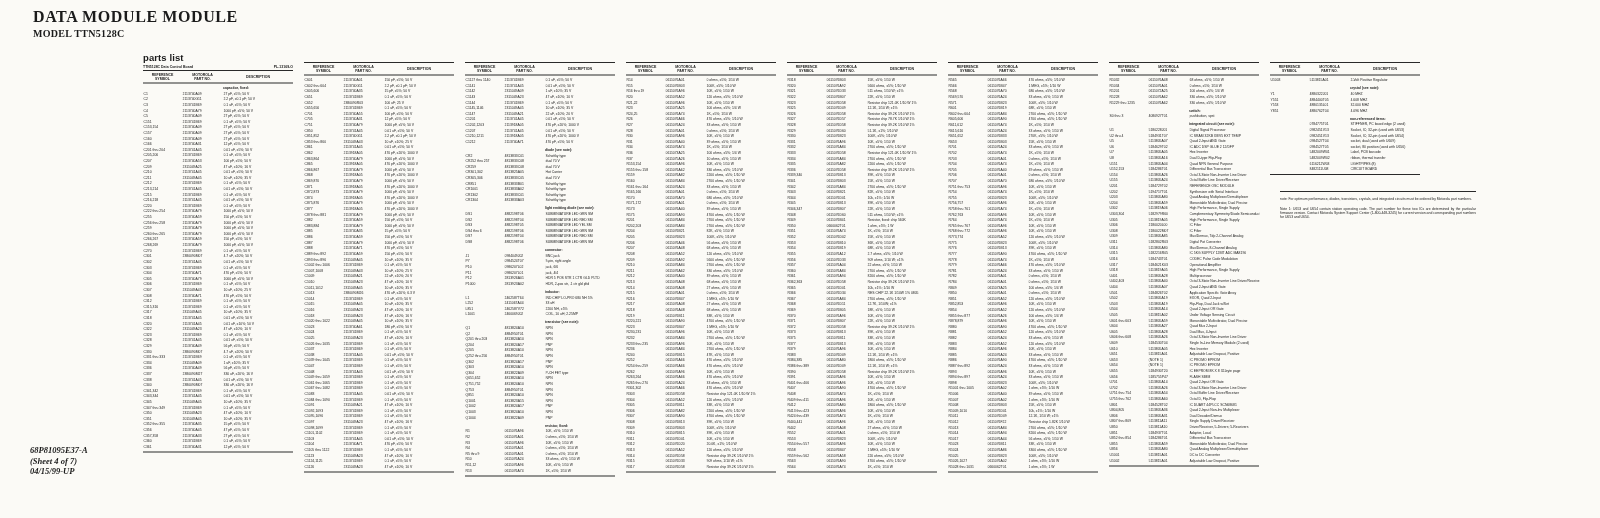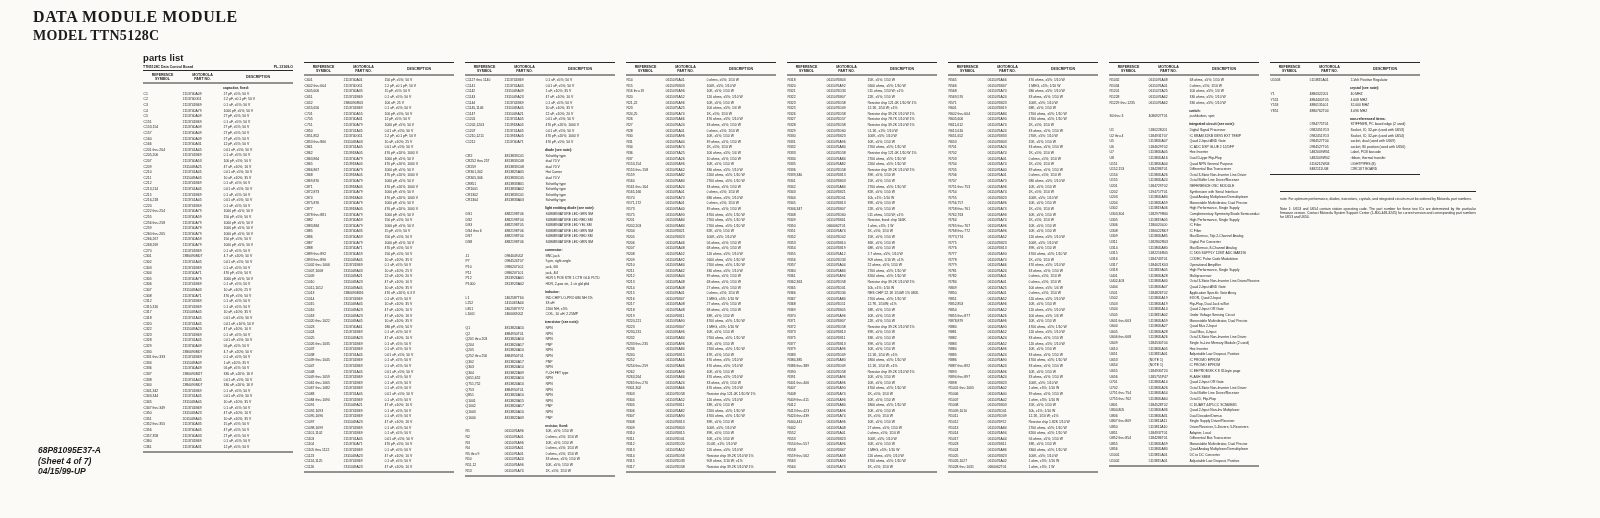--- a/index.html
+++ b/index.html
@@ -3,21 +3,21 @@
 <meta charset="utf-8">
 <style>
   html,body{margin:0;padding:0;}
   body{
     width:1600px;height:518px;position:relative;overflow:hidden;
     background:#fbfaf6;color:#1b1b1b;
     font-family:"Liberation Sans", sans-serif;
   }
   .doc-head{position:absolute;left:33px;top:8px;font-family:"Liberation Serif", serif;}
   .doc-title{font-size:16px;font-weight:bold;letter-spacing:.6px;}
-  .doc-model{font-size:14px;font-weight:bold;margin-top:2px;letter-spacing:.3px;}
+  .doc-model{font-size:10px;font-weight:bold;margin-top:2px;letter-spacing:.3px;}
 
   
   .parts-area{
     position:absolute;left:143px;top:52px;width:2560px;height:920px;
     transform:scale(0.5);transform-origin:0 0;
     display:flex;gap:22px;align-items:flex-start;
   }
   .pgroup{width:300px;flex:none;}
   .pgroup.later{margin-top:20px;}
   .pl-title{font-size:19px;font-weight:bold;letter-spacing:.2px;}
@@ -37,22 +37,22 @@
   .prow .c-ref{padding-left:1px;}
   .psec{font-size:6.8px;line-height:11.2px;font-weight:bold;padding-left:160px;margin-top:5px;white-space:nowrap;}
   .psec:first-child{margin-top:0;}
   .pnotes{
     position:absolute;left:2274px;top:278px;width:392px;
     border-top:2px solid #2a2a2a;padding-top:9px;
     font-size:6.8px;line-height:8.8px;text-align:justify;
   }
   .pnotes p{margin:0 0 11px;}
   .doc-footer{
-    position:absolute;left:38px;top:445px;
-    font-family:Liberation Sans, sans-serif;font-style:italic;font-weight:bold;
+    position:absolute;left:30px;top:445px;
+    font-family:Liberation Serif, serif;font-style:italic;font-weight:bold;
     font-size:8.5px;line-height:10.5px;
   }
 </style>
 </head>
 <body>
 
 <header class="doc-head">
   <div class="doc-title">DATA MODULE MODULE</div>
   <div class="doc-model">MODEL TTN5128C</div>
 </header>

